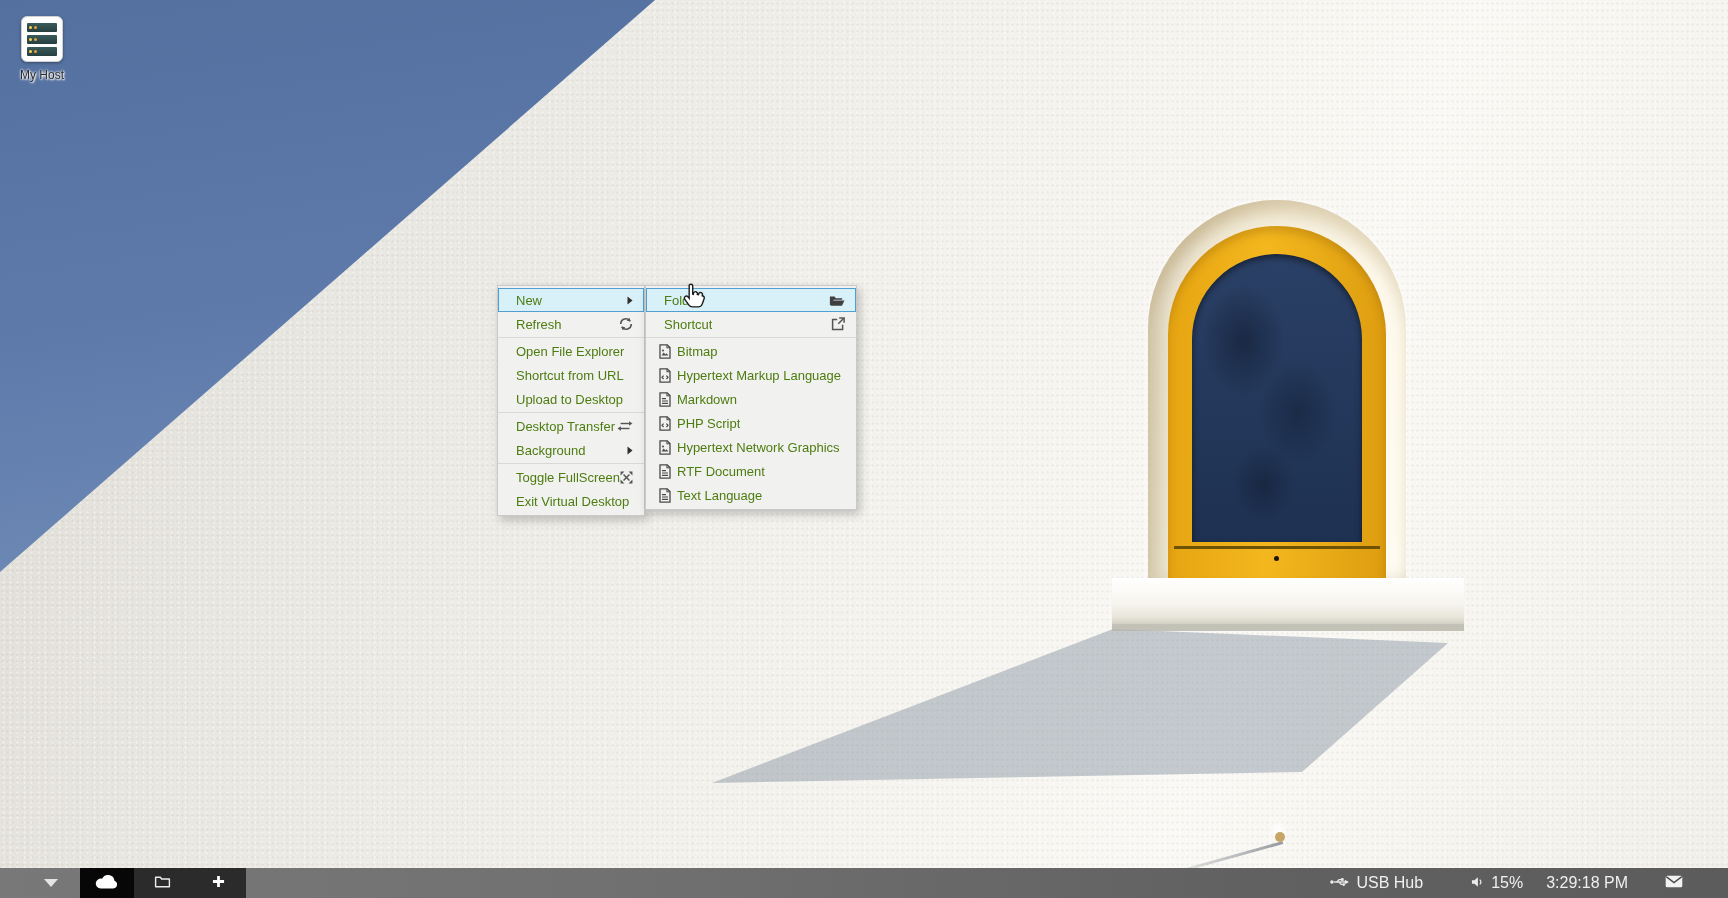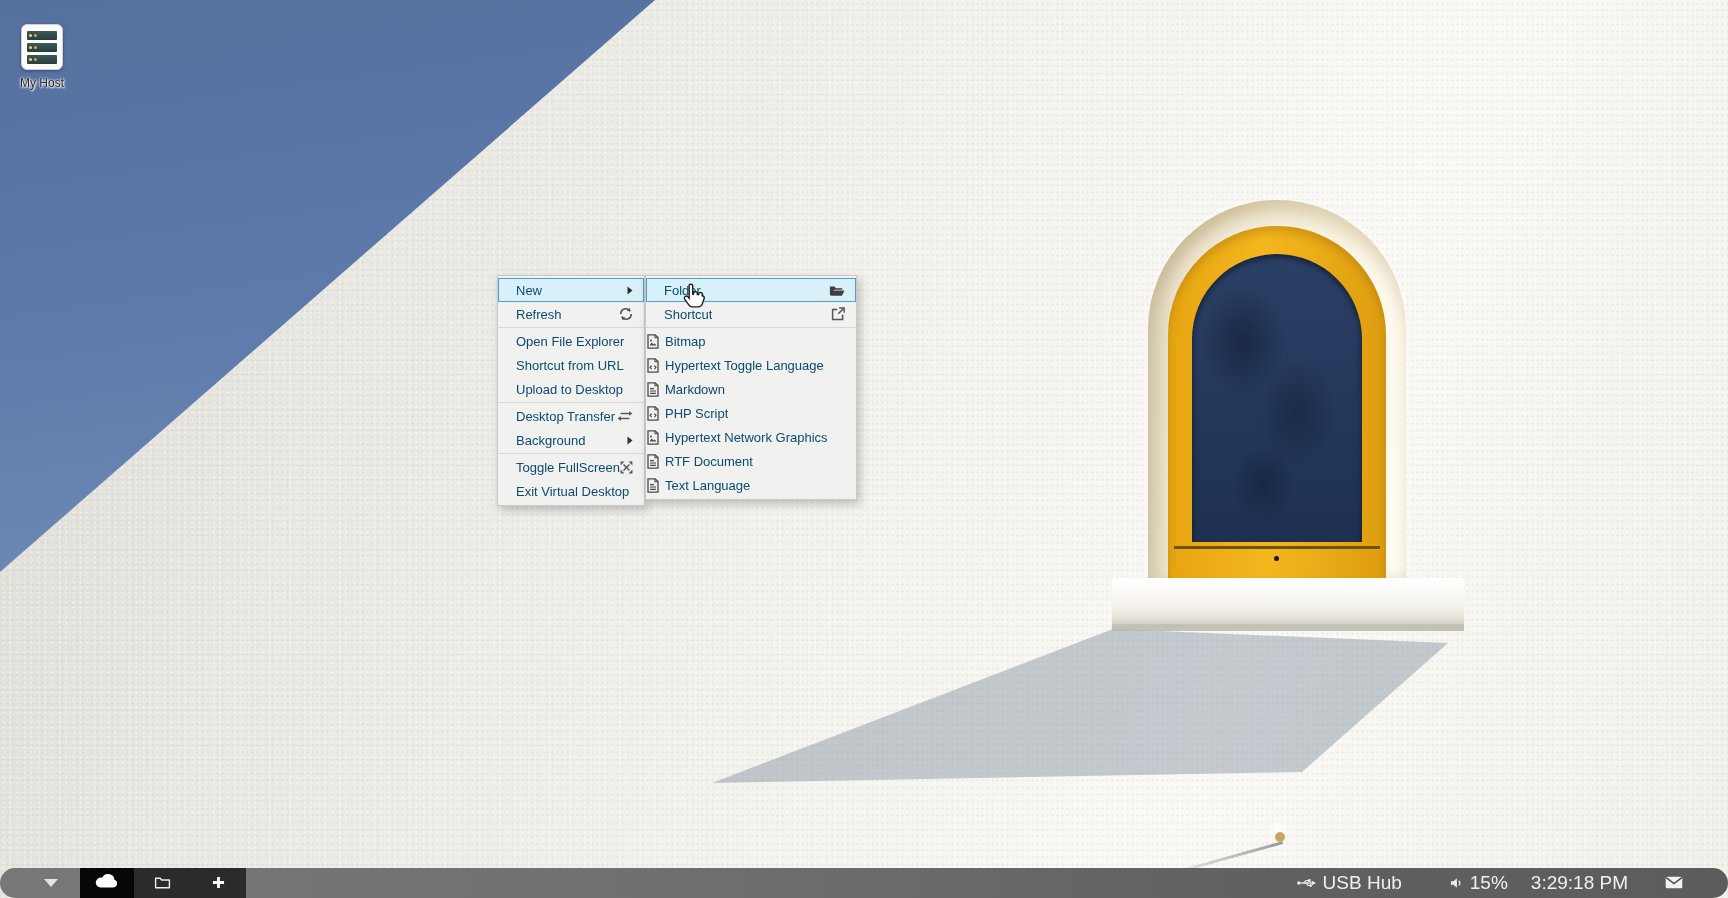--- a/index.html
+++ b/index.html
@@ -40,52 +40,52 @@
   .ledge-underside { position:absolute; left:1112px; top:624px; width:352px; height:7px; background:#b5b4a7; opacity:.8; }
   .cast-shadow { position:absolute; inset:0; background:rgba(122,135,152,.42);
     clip-path:polygon(712px 783px, 1113px 629px, 1448px 643px, 1302px 772px); }
   .stick-knob { position:absolute; left:1275px; top:832px; width:10px; height:10px; border-radius:50%;
     background:#c7a567; box-shadow:-2px -6px 6px 2px rgba(255,255,255,.85); }
   .stick-shadow { position:absolute; left:1153px; top:841px; width:130px; height:3px;
     background:linear-gradient(to left, rgba(85,92,104,.6), rgba(85,92,104,0));
     transform-origin:100% 50%; transform:rotate(-15.5deg); border-radius:2px; }
 
   
-  .desktop-icon { position:absolute; left:10px; top:24px; width:64px; text-align:center; cursor:default; }
+  .desktop-icon { position:absolute; left:10px; top:16px; width:64px; text-align:center; cursor:default; }
   .di-box { width:42px; height:46px; margin:0 auto; background:#fdfdfd; border-radius:6px;
     border:1px solid #d0d0d0; box-shadow:0 1px 3px rgba(0,0,0,.35);
     display:flex; flex-direction:column; justify-content:center; gap:3px; padding:4px 5px; }
   .di-bar { height:9px; border-radius:1px; background:linear-gradient(180deg,#3a5a5a,#263f3f);
     display:flex; align-items:center; gap:2px; padding-left:2px; }
   .di-dot { width:3px; height:3px; border-radius:50%; }
   .di-dot.a { background:#ffd24a; } .di-dot.b { background:#e8a13c; }
   .di-label { margin-top:6px; font-size:12px; color:#2a2a2a;
     text-shadow:0 0 2px #fff, 0 0 3px #fff, 1px 1px 2px #fff; }
 
   
-  .menu { position:absolute; top:275px; background:#f1f1f0; border:1px solid #c9c9c9;
-    box-shadow:3px 4px 9px rgba(0,0,0,.22); padding:2px 0; font-size:13px; color:#0c4a6e; z-index:5; }
+  .menu { position:absolute; top:285px; background:#f1f1f0; border:1px solid #c9c9c9;
+    box-shadow:3px 4px 9px rgba(0,0,0,.22); padding:2px 0; font-size:13px; color:#4d7c0f; z-index:5; }
   #context-menu { left:497px; width:148px; }
   #new-submenu  { left:645px; width:212px; }
   .menu-row { display:flex; align-items:center; height:24px; padding:0 11px 0 18px; white-space:nowrap; }
-  .menu-row.has-left { padding-left:0; }
+  .menu-row.has-left { padding-left:12px; }
   .menu-row.active { background:#d8f1f9; box-shadow:inset 0 0 0 1px #4f9fd3; }
   .menu-label { flex:0 1 auto; overflow:hidden; }
   .mi { display:inline-flex; align-items:center; justify-content:center; width:17px; flex:none; }
   .menu-row .mi.right { margin-left:auto; width:auto; }
   .menu-row.has-left .mi:not(.right){ margin-right:4px; margin-left:-2px; }
   .menu-sep { height:1px; background:#d8d8d6; margin:1px 0; }
 
   
   .cursor { position:absolute; left:681px; top:281px; z-index:9; pointer-events:none; }
 
   
   .taskbar { position:absolute; left:0; top:868px; width:1728px; height:30px;
     background:linear-gradient(90deg,#787878 0%,#717171 35%,#606060 75%,#5c5c5c 100%);
-    color:#f0f0f0; font-size:19px; z-index:10;border-radius:15px; }
+    color:#f0f0f0; font-size:16px; z-index:10; }
   .tray-expand { position:absolute; left:38px; top:0; width:26px; height:30px;
     display:flex; align-items:center; justify-content:center; }
   .tray-expand i { width:0; height:0; border-left:7px solid transparent; border-right:7px solid transparent;
     border-top:8px solid #e4e4e4; display:block; }
   .tb-box { position:absolute; top:0; height:30px; display:flex; align-items:center; justify-content:center; }
   .tb-cloud { left:80px; width:54px; background:#070707; }
   .tb-tools { left:134px; width:112px; background:#2b2b2b; justify-content:space-around; }
   .tb-btn { display:flex; align-items:center; justify-content:center; width:36px; height:30px; }
   .tray-right { position:absolute; right:0; top:0; height:30px; display:flex; align-items:center; padding-right:45px; }
   .tray-group { display:flex; align-items:center; gap:7px; }
@@ -227,21 +227,21 @@
         <span class="menu-label">Bitmap</span>
       </div>
       <div class="menu-row has-left">
         <span class="mi">
           <svg width="12" height="15" viewBox="0 0 12 15">
             <path d="M1 .8h7.2L11 3.6V14.2H1z" fill="none" stroke="#4a4a4a" stroke-width="1.3"></path>
             <path d="M8 .8v3h3" fill="none" stroke="#4a4a4a" stroke-width="1.1"></path>
             <path d="M4.6 7.6 3 9.3l1.6 1.7M7.4 7.6 9 9.3 7.4 11" fill="none" stroke="#4a4a4a" stroke-width="1.2"></path>
           </svg>
         </span>
-        <span class="menu-label">Hypertext Toggle Language</span>
+        <span class="menu-label">Hypertext Markup Language</span>
       </div>
       <div class="menu-row has-left">
         <span class="mi">
           <svg width="12" height="15" viewBox="0 0 12 15">
             <path d="M1 .8h7.2L11 3.6V14.2H1z" fill="none" stroke="#4a4a4a" stroke-width="1.3"></path>
             <path d="M8 .8v3h3" fill="none" stroke="#4a4a4a" stroke-width="1.1"></path>
             <path d="M3 6.6h4M3 9h6M3 11.4h6" stroke="#4a4a4a" stroke-width="1.1"></path>
           </svg>
         </span>
         <span class="menu-label">Markdown</span>

